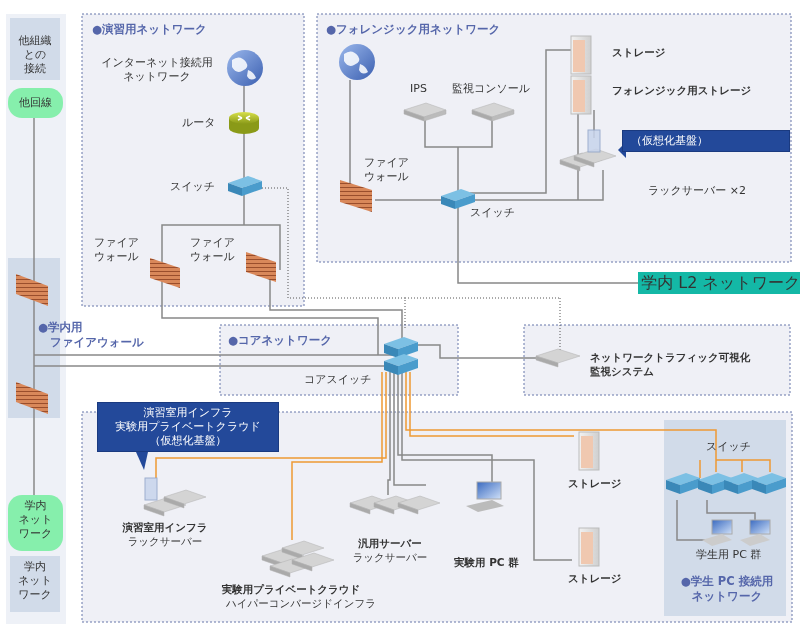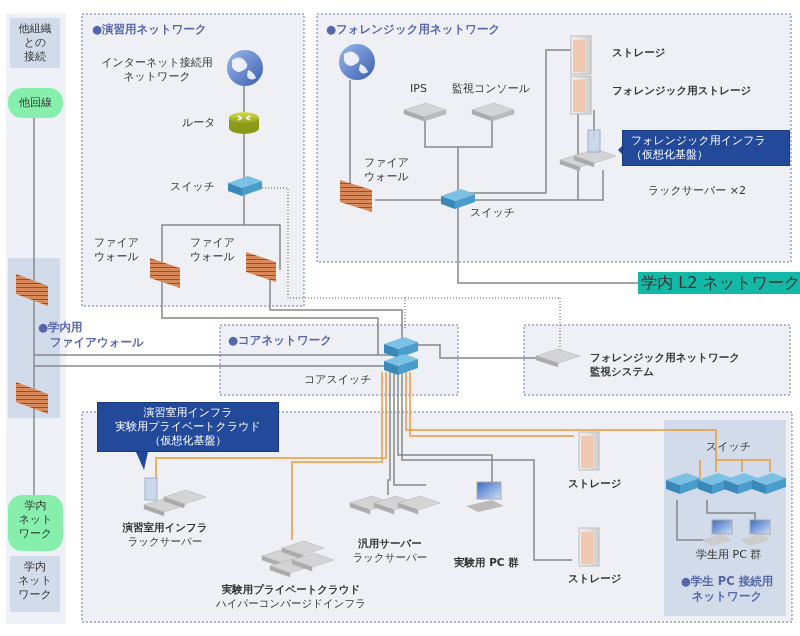--- a/index.html
+++ b/index.html
@@ -253,21 +253,21 @@
     <g>
         <rect x="750" y="520" width="20" height="14" fill="url(#screenG)" stroke="#aaa"></rect>
         <polygon points="740,540 760,534 770,540 750,546" fill="#ccc"></polygon>
       </g>
   </g>
 
   <polygon points="618,150 626,142 626,158" fill="#23499a"></polygon>
   <polygon points="136,452 148,452 144,470" fill="#23499a"></polygon>
 </svg>
 
-<div class="side-box" style="top:18px;height:46px;padding-top:4px;">
+<div class="side-box" style="top:18px;height:46px;padding-top:16px;">
   <div>他組織</div>
   <div>との</div>
   <div>接続</div>
 </div>
 <div class="side-pill" style="top:88px;height:30px;line-height:30px;">他回線</div>
 <div class="zone-title" style="left:38px;top:320px;">
   <div>●学内用</div>
   <div style="padding-left:12px;">ファイアウォール</div>
 </div>
 <div class="side-pill" style="top:495px;height:52px;padding-top:4px;">
@@ -296,36 +296,35 @@
   <div>ファイア</div>
   <div>ウォール</div>
 </div>
 
 <div class="zone-title" style="left:326px;top:22px;">●フォレンジック用ネットワーク</div>
 <div class="lbl" style="left:410px;top:82px;">IPS</div>
 <div class="lbl" style="left:452px;top:82px;">監視コンソール</div>
 <div class="lbl b" style="left:612px;top:45px;">ストレージ</div>
 <div class="lbl b" style="left:612px;top:83px;">フォレンジック用ストレージ</div>
 <div class="callout" style="left:622px;top:130px;width:150px;">
-  <div>フォレンジック用インフラ</div>
   <div>（仮想化基盤）</div>
 </div>
 <div class="lbl" style="left:648px;top:184px;">ラックサーバー ×2</div>
 <div class="lbl" style="left:364px;top:156px;">
   <div>ファイア</div>
   <div>ウォール</div>
 </div>
 <div class="lbl" style="left:470px;top:206px;">スイッチ</div>
 <div class="l2-box">学内 L2 ネットワークへ</div>
 
 <div class="zone-title" style="left:228px;top:333px;">●コアネットワーク</div>
 <div class="lbl" style="left:304px;top:373px;">コアスイッチ</div>
 
 <div class="lbl b" style="left:590px;top:350px;">
-  <div>フォレンジック用ネットワーク</div>
+  <div>ネットワークトラフィック可視化</div>
   <div>監視システム</div>
 </div>
 
 <div class="callout c" style="left:97px;top:402px;width:164px;">
   <div>演習室用インフラ</div>
   <div>実験用プライベートクラウド</div>
   <div>（仮想化基盤）</div>
 </div>
 <div class="lbl c b" style="left:110px;top:520px;width:110px;">
   <div>演習室用インフラ</div>
@@ -333,21 +332,21 @@
 </div>
 <div class="lbl c b" style="left:340px;top:520px;width:100px;margin-top:16px;">
   <div>汎用サーバー</div>
   <div style="font-weight:normal;">ラックサーバー</div>
 </div>
 <div class="lbl b" style="left:454px;top:527px;margin-top:28px;">実験用 PC 群</div>
 <div class="lbl b" style="left:568px;top:476px;">ストレージ</div>
 <div class="lbl b" style="left:568px;top:571px;">ストレージ</div>
 <div class="lbl c b" style="left:206px;top:582px;width:170px;">
   <div>実験用プライベートクラウド</div>
-  <div style="font-weight:normal;">ハイパーコンバージドインフラ</div>
+  <div style="font-weight:normal;text-align:right;">ハイパーコンバージドインフラ</div>
 </div>
 
 <div class="lbl" style="left:706px;top:440px;">スイッチ</div>
 <div class="lbl" style="left:696px;top:548px;">学生用 PC 群</div>
 <div class="zone-title" style="left:678px;top:574px;text-align:center;width:98px;">
   <div>●学生 PC 接続用</div>
   <div>ネットワーク</div>
 </div>
 
 </body></html>

